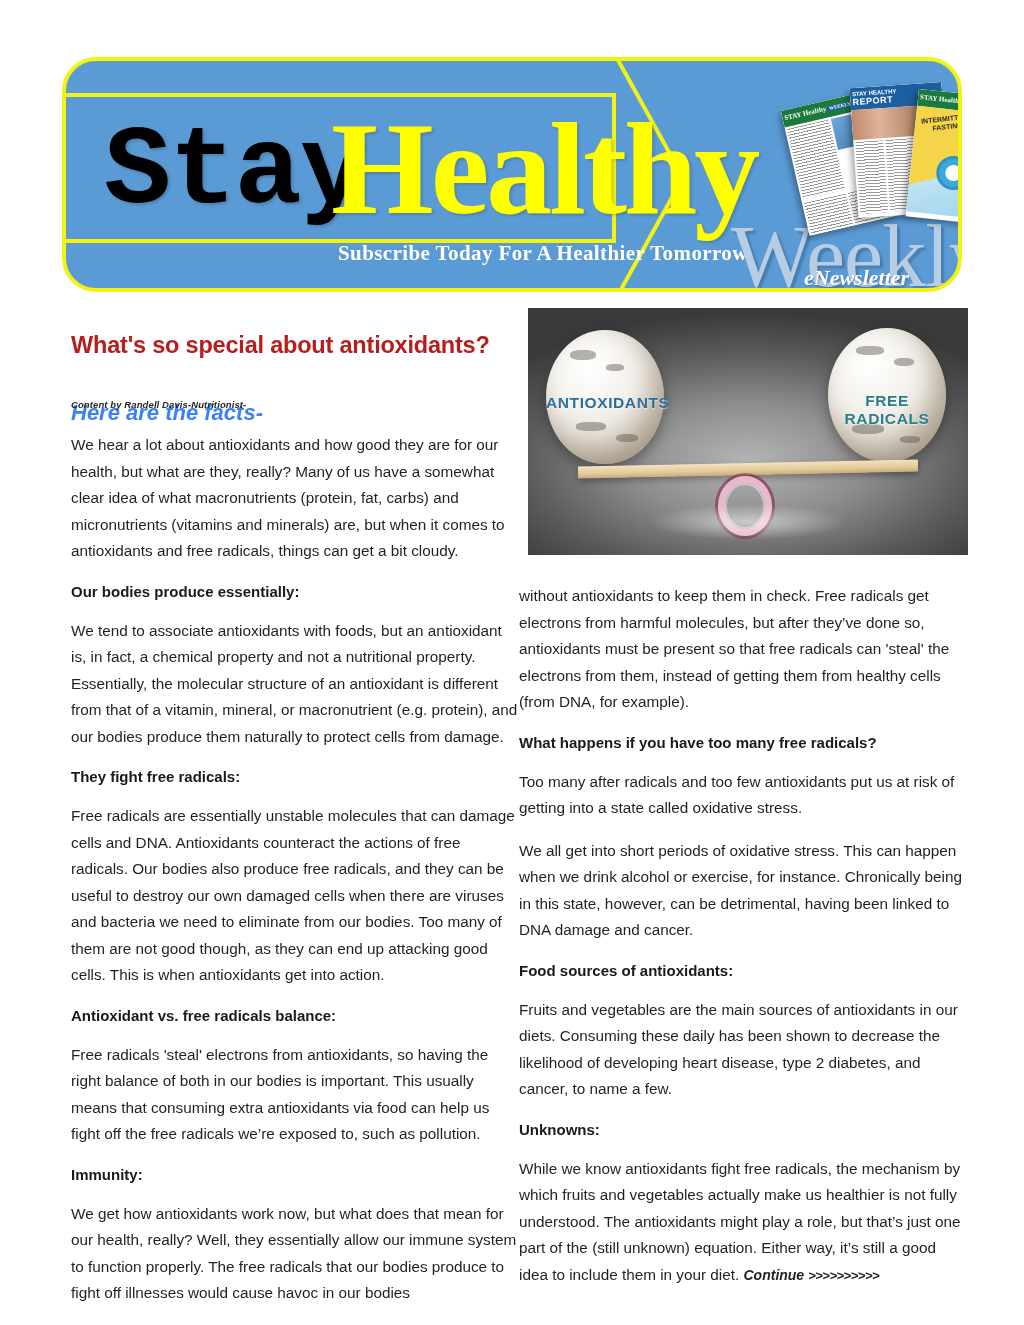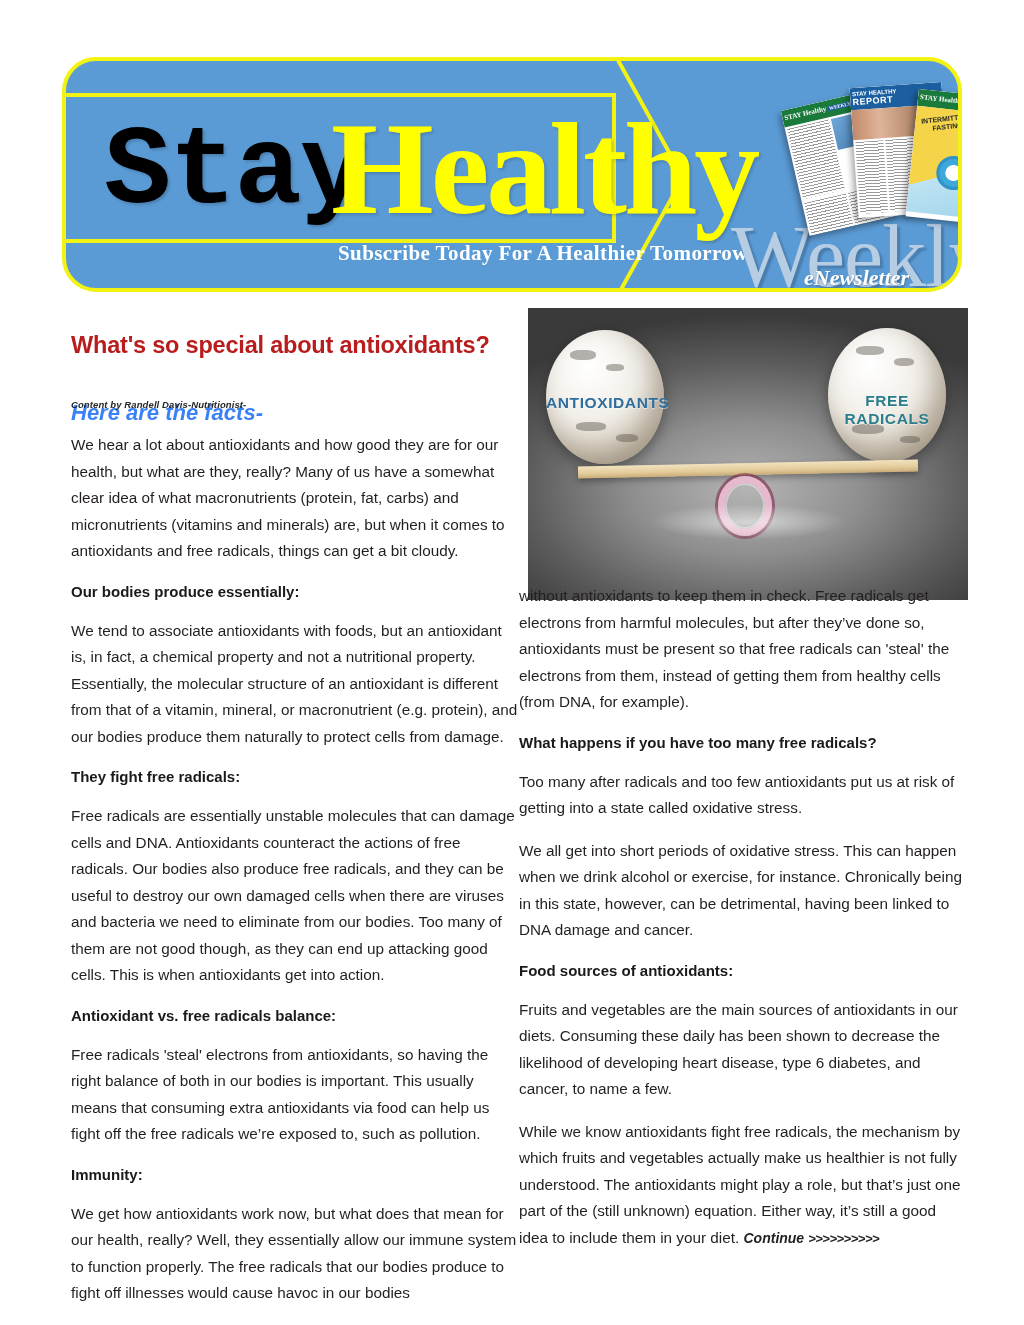--- a/index.html
+++ b/index.html
@@ -287,21 +287,21 @@
     color: #262626;
     letter-spacing: 0.1px;
   }
 
   
   .photo {
     position: absolute;
     left: 528px;
     top: 308px;
     width: 440px;
-    height: 292px;
+    height: 247px;
     background: radial-gradient(ellipse 70% 60% at 50% 62%, #b4b4b4 0%, #8e8e8e 38%, #5c5c5c 72%, #3a3a3a 100%);
     overflow: hidden;
   }
   .globe {
     position: absolute;
     width: 118px;
     height: 134px;
     border-radius: 50%;
     background:
       radial-gradient(circle at 36% 28%, #ffffff 0%, #f2efe9 42%, #dcd5c8 70%, #b3a893 100%);
@@ -484,16 +484,17 @@
 
 <div class="col col-right">
   <p>without antioxidants to keep them in check. Free radicals get electrons from harmful molecules, but after they’ve done so, antioxidants must be present so that free radicals can 'steal' the electrons from them, instead of getting them from healthy cells (from DNA, for example).</p>
 
   <h3>What happens if you have too many free radicals?</h3>
   <p>Too many after radicals and too few antioxidants put us at risk of getting into a state called oxidative stress.</p>
 
   <p>We all get into short periods of oxidative stress. This can happen when we drink alcohol or exercise, for instance. Chronically being in this state, however, can be detrimental, having been linked to DNA damage and cancer.</p>
 
   <h3>Food sources of antioxidants:</h3>
-  <p>Fruits and vegetables are the main sources of antioxidants in our diets. Consuming these daily has been shown to decrease the likelihood of developing heart disease, type 6 diabetes, and cancer, to name a few.</p>
-
+  <p>Fruits and vegetables are the main sources of antioxidants in our diets. Consuming these daily has been shown to decrease the likelihood of developing heart disease, type 2 diabetes, and cancer, to name a few.</p>
+
+  <h3>Unknowns:</h3>
   <p><span>While we know antioxidants fight free radicals, the mechanism by which fruits and vegetables actually make us healthier is not fully understood. The antioxidants might play a role, but that’s just one part of the (still unknown) equation. Either way, it’s still a good idea to include them in your diet. </span><span class="continue">Continue</span> <span class="chev">&gt;&gt;&gt;&gt;&gt;&gt;&gt;&gt;&gt;&gt;</span></p>
 </div>
 
 </body></html>

